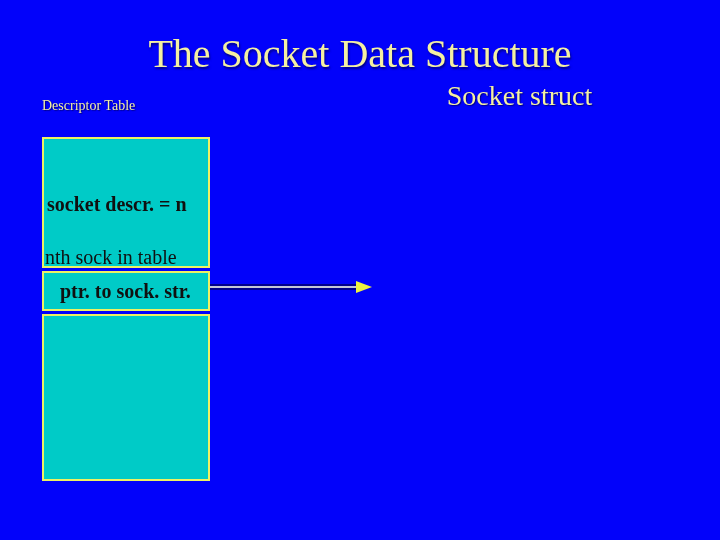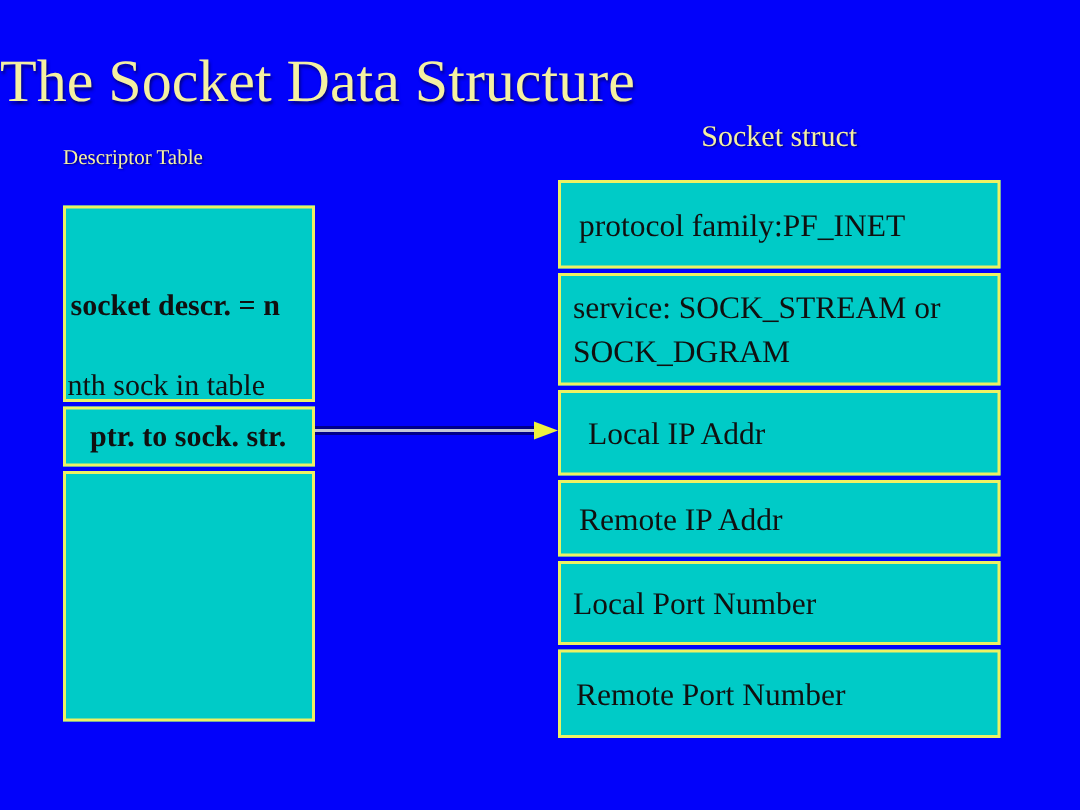--- a/index.html
+++ b/index.html
@@ -4,30 +4,30 @@
 <style>
   html,body{margin:0;padding:0;}
   body{width:720px;height:540px;overflow:hidden;}
   .slide{
     position:relative;width:720px;height:540px;
     background:#0202fa;
     font-family:"Liberation Serif", serif;
   }
   .title{
     position:absolute;top:30px;left:0;width:720px;
-    text-align:left;font-size:40px;font-weight:normal;
+    text-align:center;font-size:40px;font-weight:normal;
     color:#f4f0a2;margin:0;
     text-shadow:1px 2px 2px rgba(0,0,40,.55);
   }
   .label{
     position:absolute;color:#f4f0a2;
     text-shadow:1px 1px 1px rgba(0,0,40,.55);
   }
   .label-left{left:42px;top:98px;font-size:14px;}
-  .label-right{left:372px;top:80px;width:295px;text-align:center;font-size:20px;}
+  .label-right{left:372px;top:80px;width:295px;text-align:center;font-size:28px;}
   .col{position:absolute;}
   .col-left{left:42px;top:137px;width:168px;}
   .col-right{left:372px;top:120px;width:295px;}
   .cell{
     box-sizing:border-box;width:100%;
     background:#00cbc7;border:2px solid #edf163;
     color:#101010;display:flex;align-items:center;
     font-size:21px;line-height:28px;padding-left:12px;
   }
   .cell + .cell{margin-top:3px;}
@@ -69,22 +69,14 @@
       <div class="dt-line1">socket descr. = n</div>
       <div class="dt-line2">nth sock in table</div>
     </div>
     <div class="cell dt-ptr">ptr. to sock. str.</div>
     <div class="cell dt-bottom"></div>
   </div>
 
   <div class="arrow-line"></div>
   <div class="arrow-head"></div>
 
-  <div class="col col-right">
-    <div class="cell c1">protocol family:PF_INET</div>
-    <div class="cell c2">service: SOCK_STREAM or SOCK_DGRAM</div>
-    <div class="cell c3">Local IP Addr</div>
-    <div class="cell c4">Remote IP Addr</div>
-    <div class="cell c5">Local Port Number</div>
-    <div class="cell c6">Remote Port Number</div>
-  </div>
 
 </div>
 
 </body></html>

